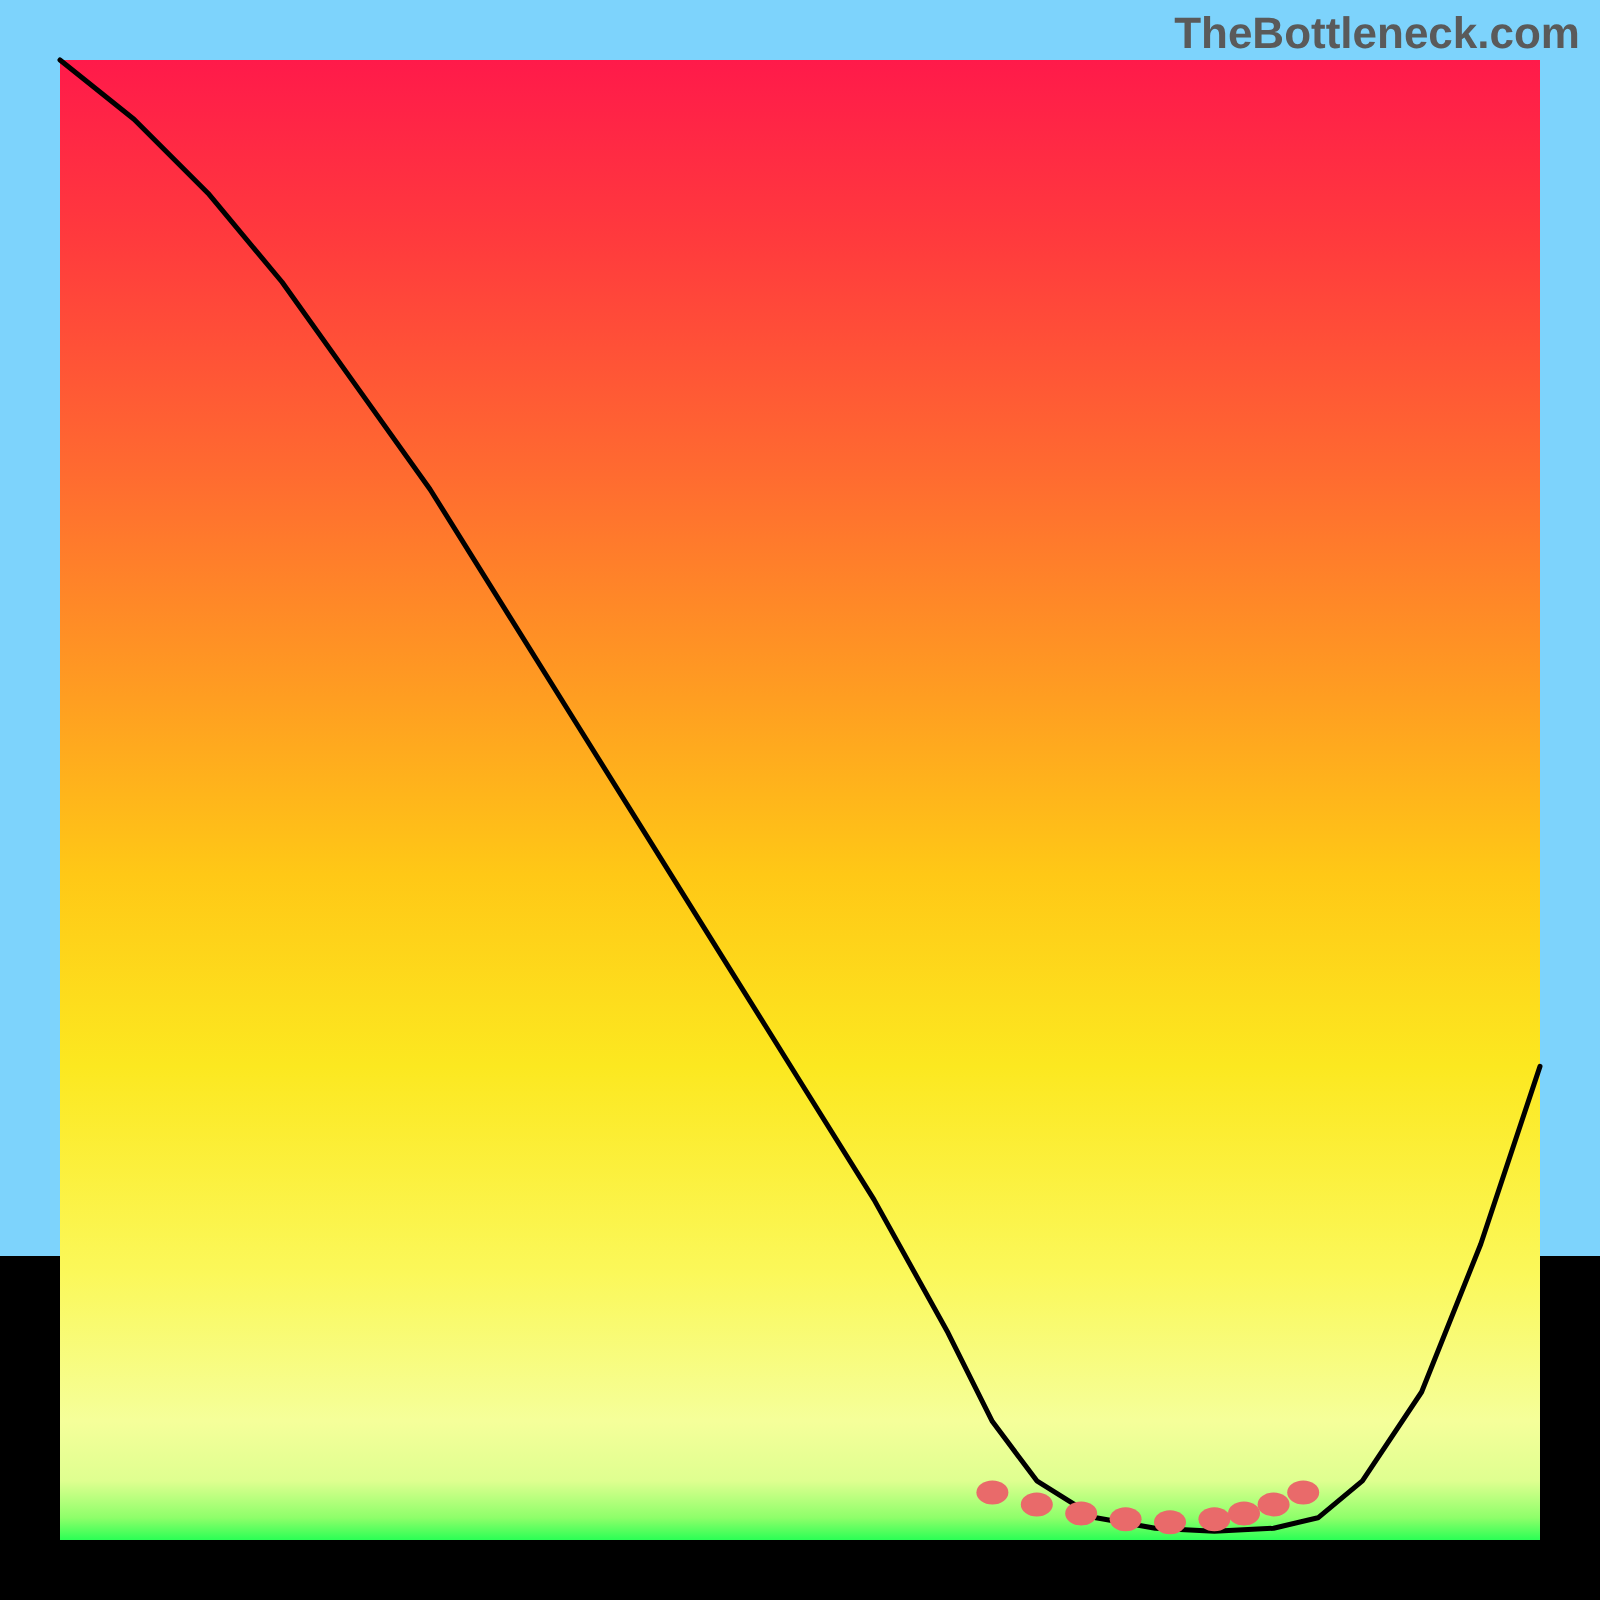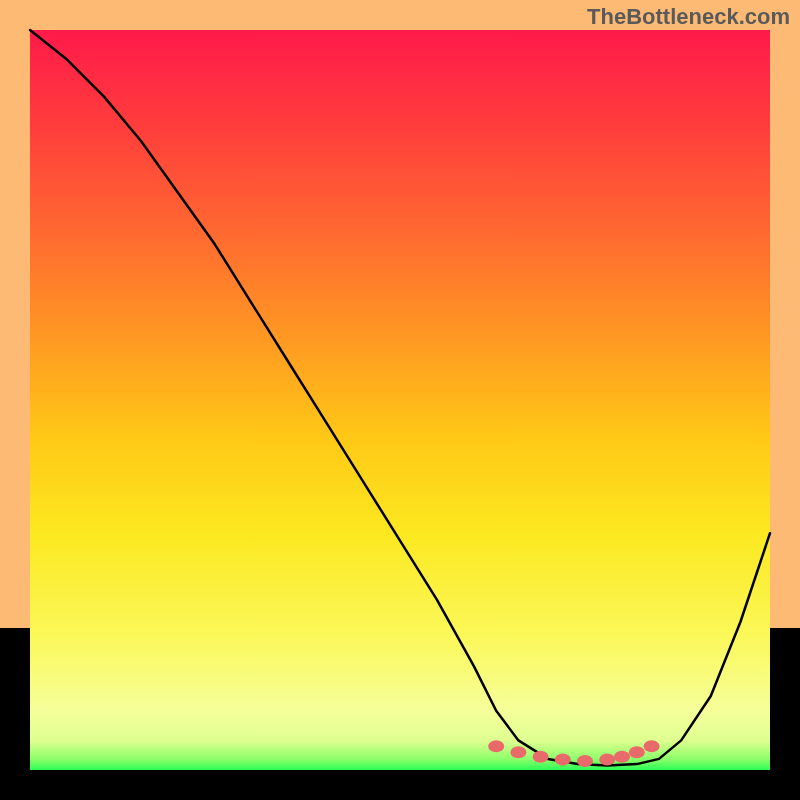--- a/index.html
+++ b/index.html
@@ -9,21 +9,21 @@
     height: 800px;
     background: #000;
     overflow: hidden;
   }
   .frame {
     position: absolute;
     left: 0;
     top: 0;
     width: 800px;
     height: 628px;
-    background: #fdba74;
+    background: #7dd3fc;
   }
   .plot {
     position: absolute;
     left: 30px;
     top: 30px;
     width: 740px;
     height: 740px;
     background: linear-gradient(to bottom,
       #ff1a4a 0%,
       #ff3a3d 12%,

